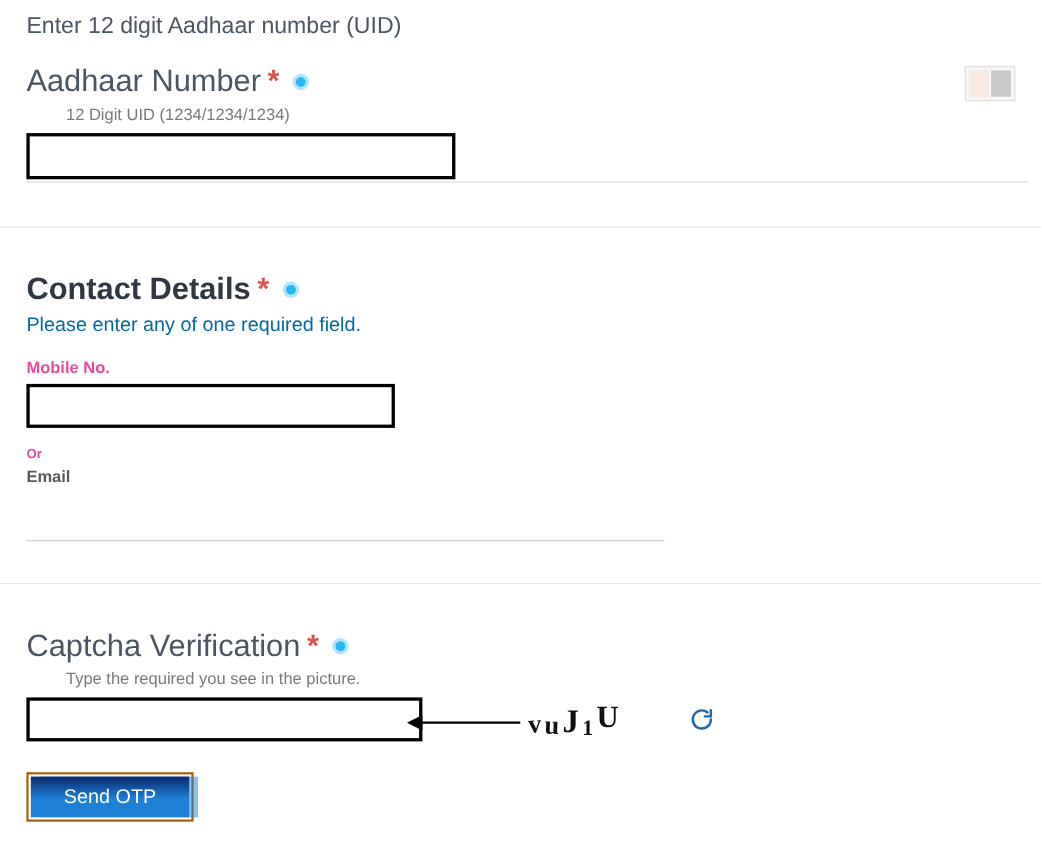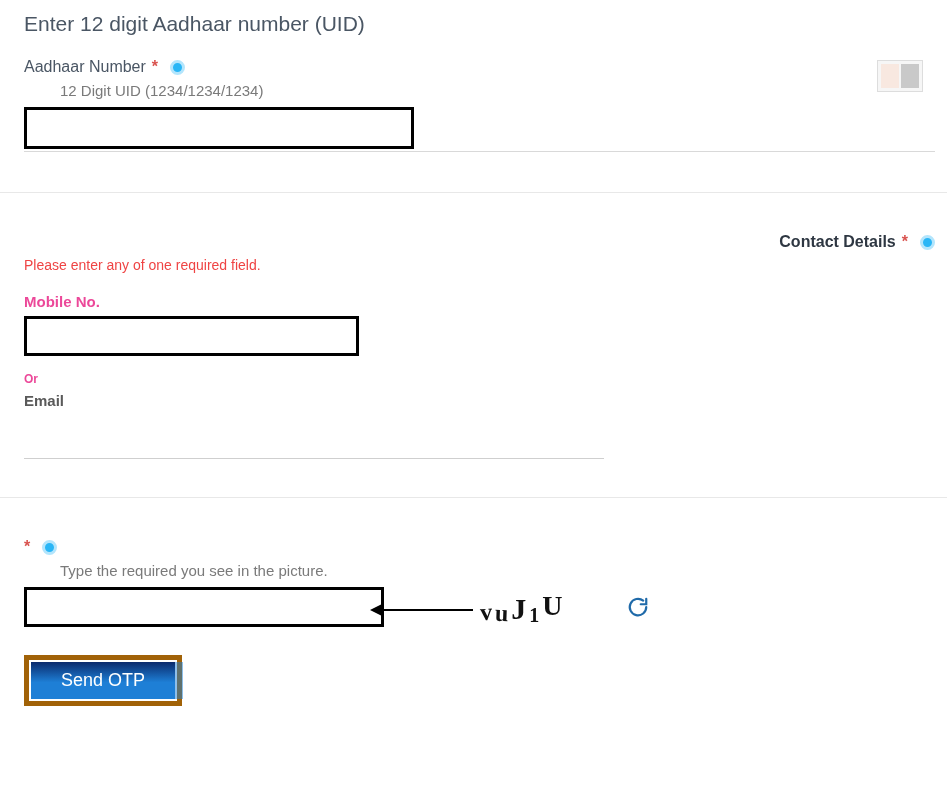--- a/index.html
+++ b/index.html
@@ -18,53 +18,52 @@
     padding-top: 40px;
   }
   .section-head {
     color: #4a5664;
     font-size: 21px;
     font-weight: 400;
     margin-bottom: 22px;
   }
   .label-row {
     color: #4a5664;
-    font-size: 16px;
+    font-size: 28px;
     font-weight: 400;
     margin-bottom: 6px;
     display: flex;
     align-items: center;
     gap: 6px;
   }
   .label-row.bold {
     font-weight: 600;
     color: #2e3742;
-    justify-content: flex-end;
   }
   .req {
     color: #d9534f;
     font-weight: 700;
   }
   .tip-dot {
     width: 15px; height: 15px;
     border-radius: 50%;
     background: #29b6f6;
     border: 3px solid #b3e5fc;
     display: inline-block;
     margin-left: 6px;
   }
   .hint {
     color: #7a7a7a;
     font-size: 15px;
     margin-bottom: 8px;
     margin-left: 36px;
   }
   .hint-large {
-    color: #ef4444;
-    font-size: 14px;
+    color: #0369a1;
+    font-size: 18px;
     margin-bottom: 20px;
   }
   .field-underline {
     position: relative;
     border-bottom: 1px solid #d9d9d9;
     padding-bottom: 2px;
     margin-bottom: 2px;
   }
   .big-box {
     border: 3px solid #000;
@@ -169,21 +168,21 @@
     background: linear-gradient(180deg, #0a2a6c 0%, #1e7fd6 55%, #1e7fd6 100%);
     border: none;
     color: #fff;
     font-size: 18px;
     padding: 8px 30px;
     cursor: pointer;
     box-shadow: 8px 0 0 rgba(30,127,214,0.5);
   }
   .send-outline {
     display: inline-block;
-    border: 5px solid #a16207;
+    border: 2px solid #a16207;
     padding: 2px;
   }
 </style>
 </head>
 <body>
 
 <div class="section rel">
   <div class="section-head">Enter 12 digit Aadhaar number (UID)</div>
 
   <div class="label-row">
@@ -216,20 +215,21 @@
   <input class="med-box" type="text" style="">
 
   <div class="sub-label" style="font-size:12px;">Or</div>
 
   <div class="sub-label muted" style="">Email</div>
   <input class="email-line" type="text" style="">
 </div>
 
 <div class="section">
   <div class="label-row">
+    <span>Captcha Verification</span>
     <span class="req">*</span>
     <span class="tip-dot"></span>
   </div>
   <div class="hint">Type the required you see in the picture.</div>
 
   <div class="captcha-row">
     <input class="captcha-input" type="text" style="">
 
     <svg class="arrow-svg" width="110" height="30">
       <line x1="105" y1="15" x2="10" y2="15" stroke="#000" stroke-width="2"></line>

